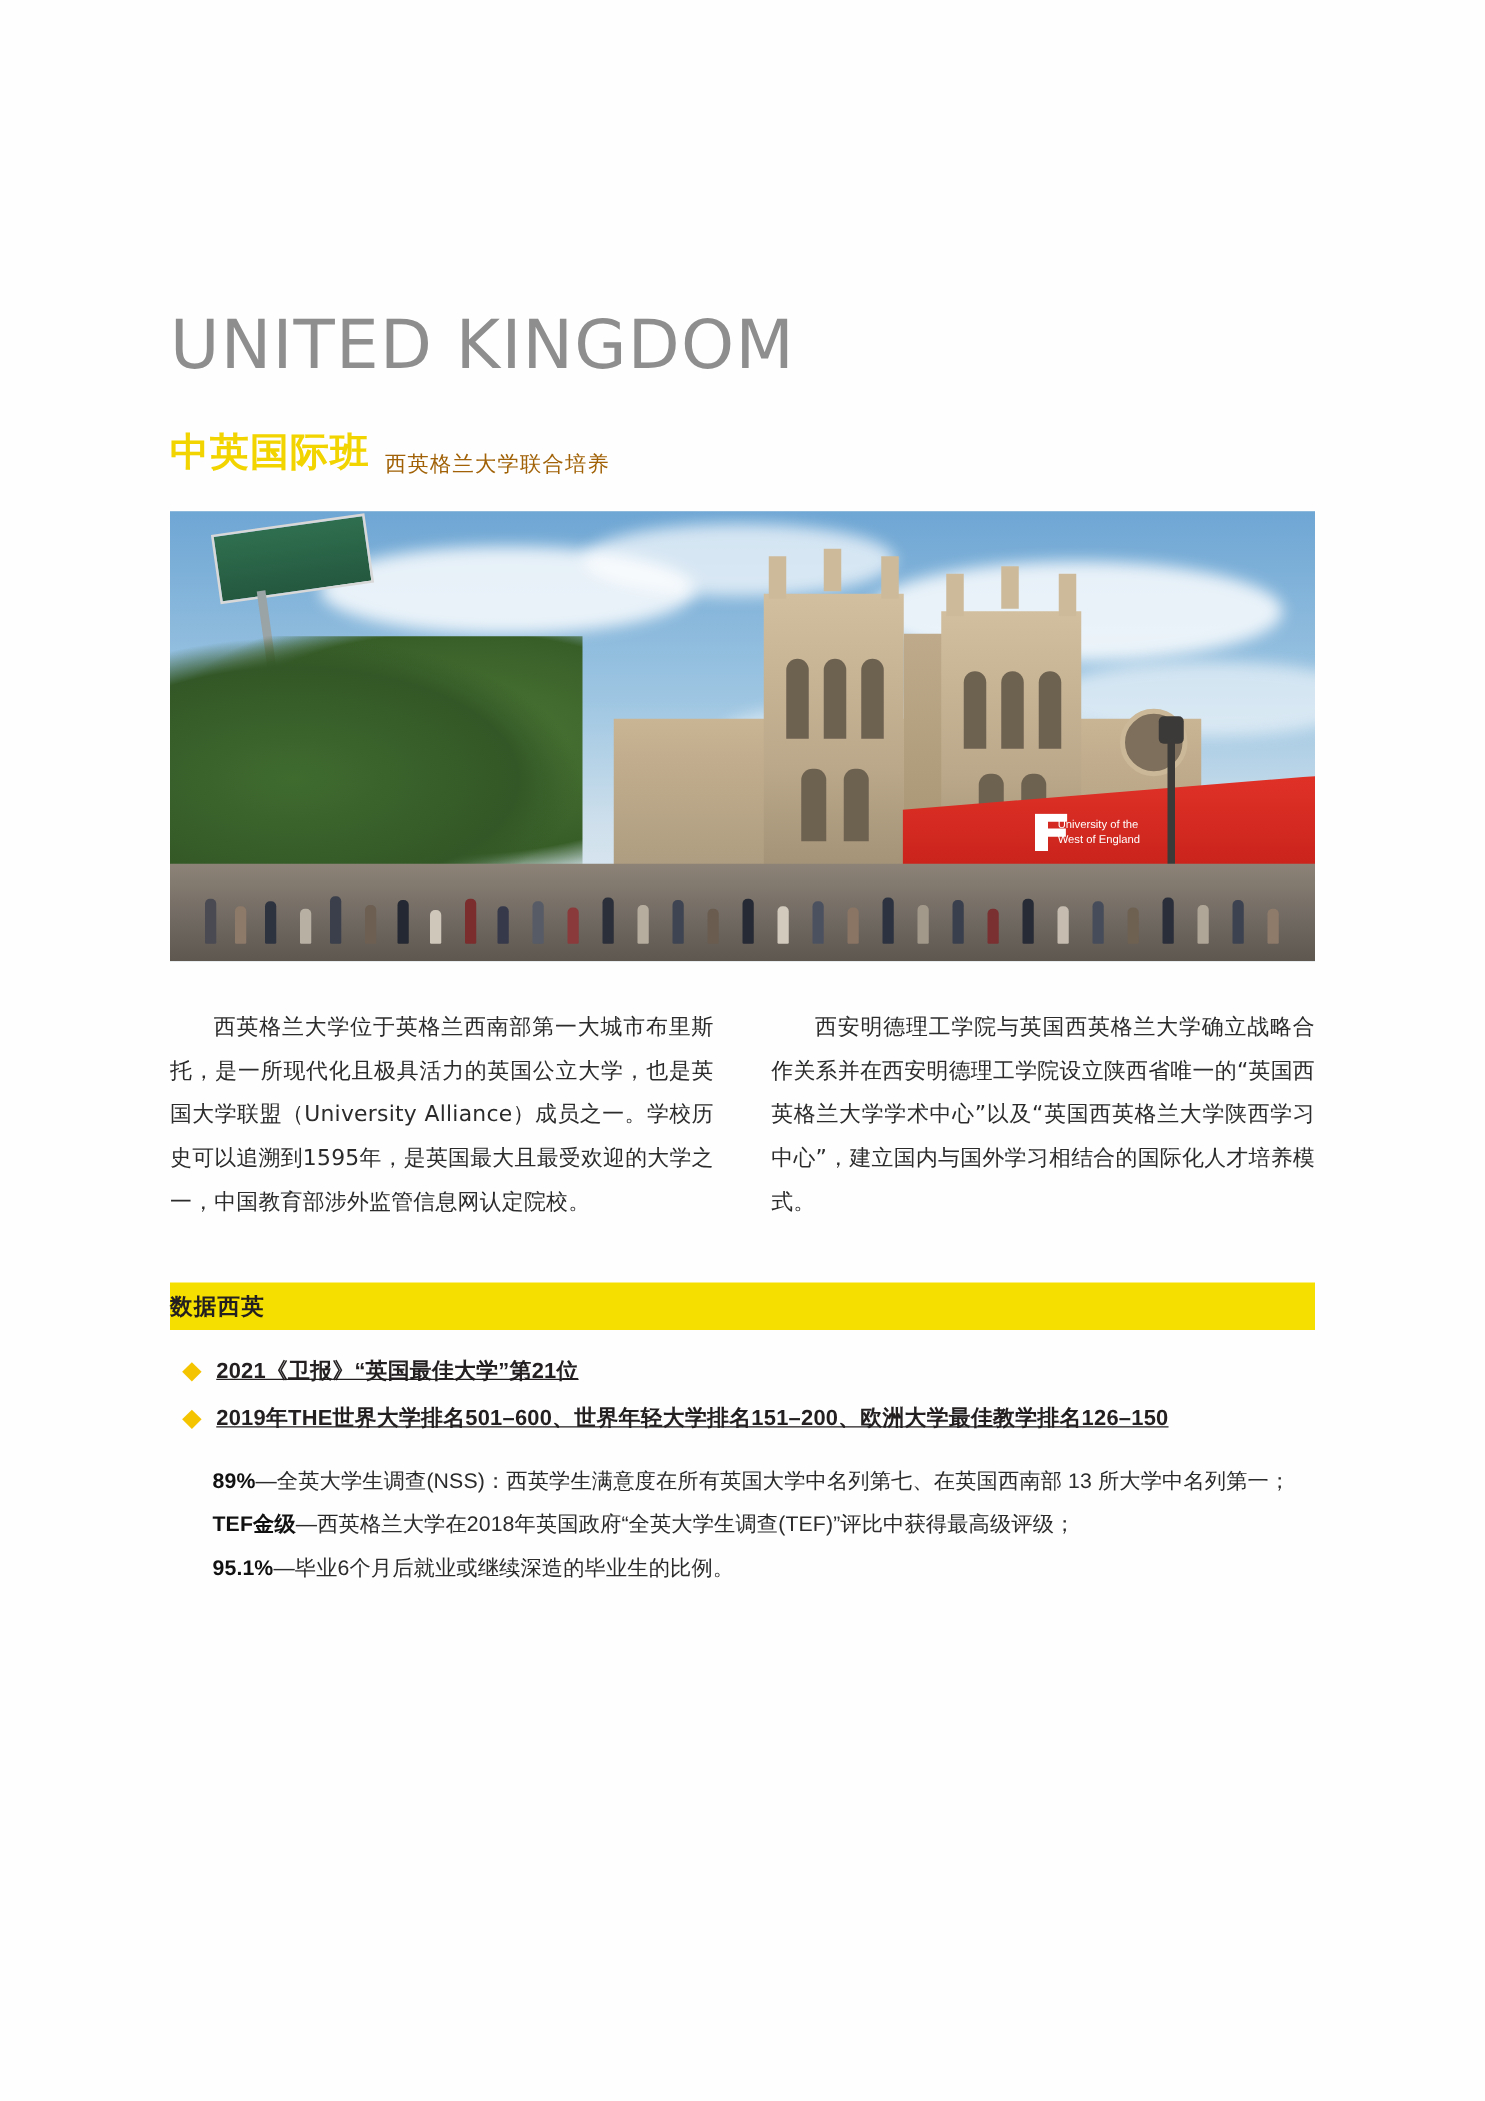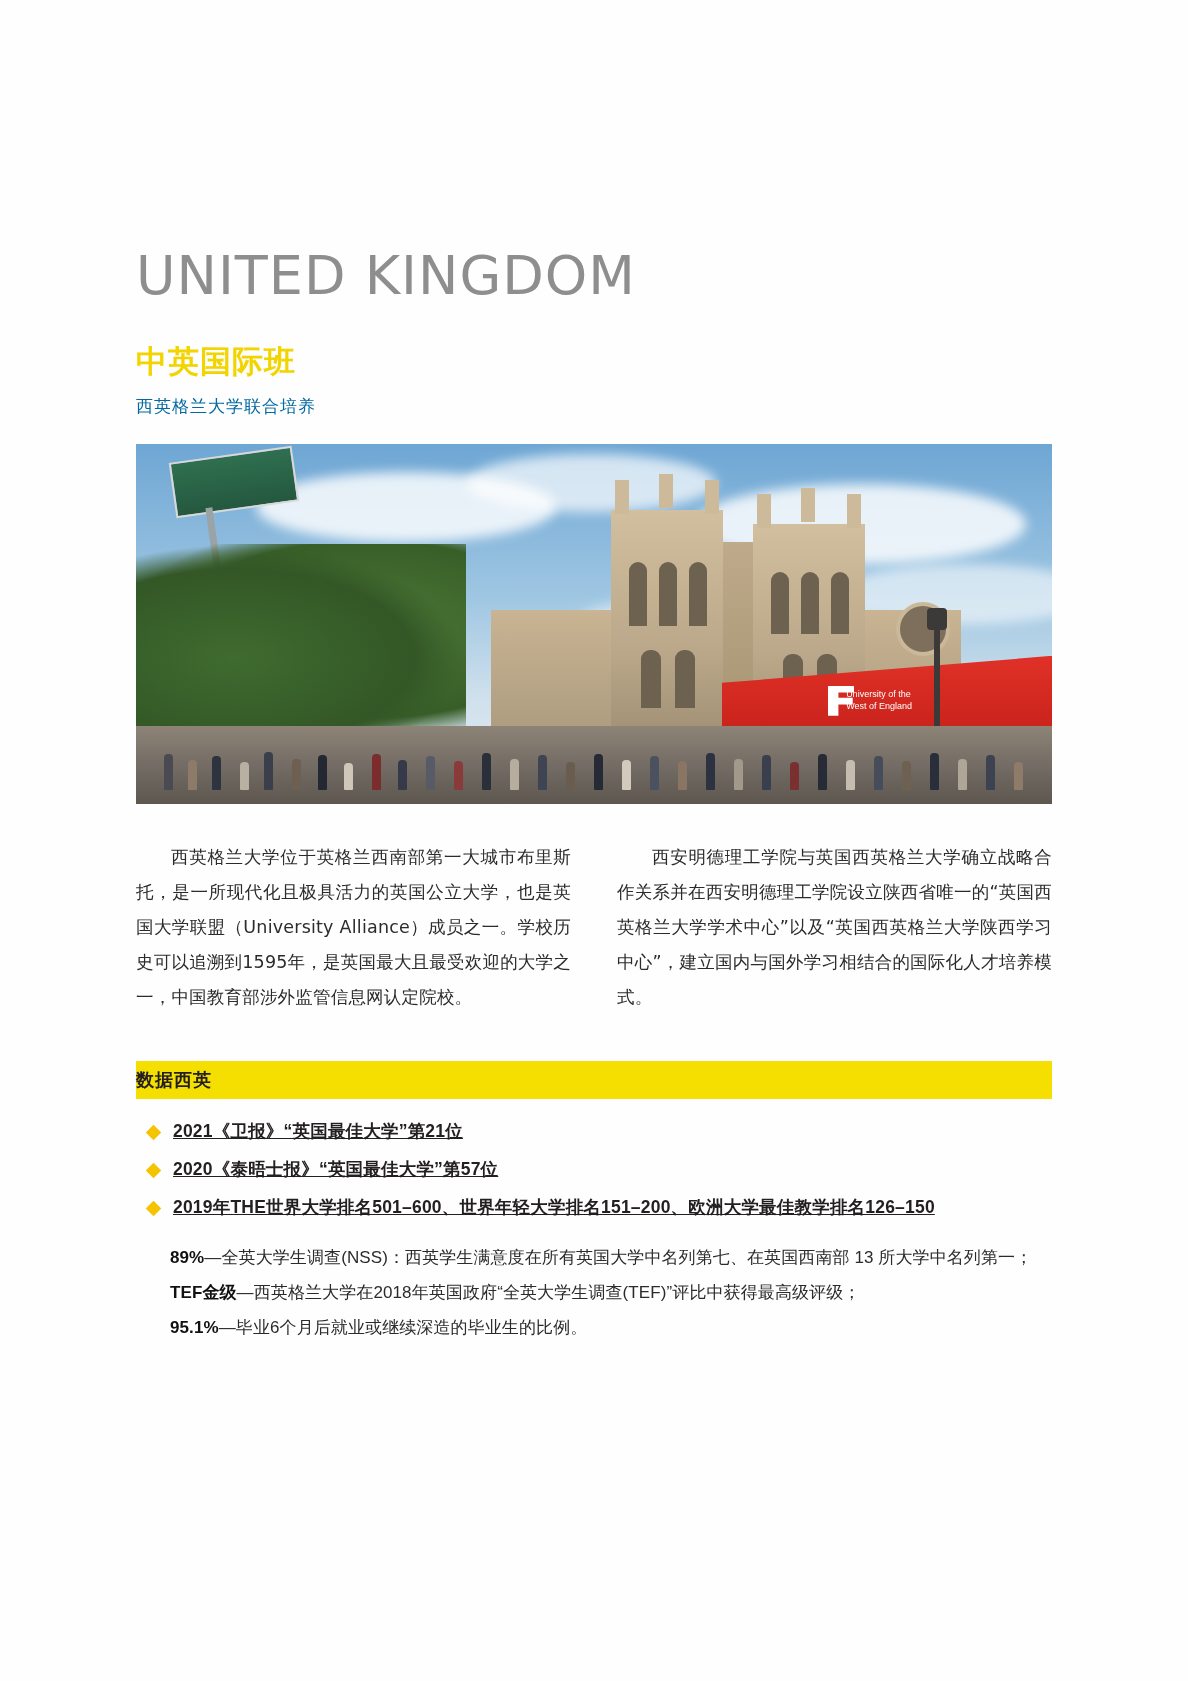--- a/index.html
+++ b/index.html
@@ -33,33 +33,32 @@
     font-size: 54px;
     line-height: 1.05;
     letter-spacing: 1px;
     color: #8e8e8e;
     font-weight: 400;
     font-family: "DejaVu Sans", sans-serif;
   }
   .subtitle-row {
     margin-top: 14px;
     display: flex;
-    align-items: flex-start;
+    align-items: flex-end;
     gap: 12px;
-    flex-direction: column;
   }
   .subtitle-cn {
     font-size: 31px;
     font-weight: 700;
     color: #f2d400;
     letter-spacing: 1px;
   }
   .subtitle-cn-sub {
     font-size: 17px;
-    color: #0369a1;
+    color: #a16207;
     letter-spacing: 1px;
   }
 
   
   .photo {
     margin-top: 26px;
     width: 916px;
     height: 360px;
     position: relative;
     overflow: hidden;
@@ -370,24 +369,20 @@
       <span class="band-text">数据西英</span>
     </div>
 
     <div class="bullets">
       <div class="bullet">
         <span class="diamond"></span>
         <span>2021《卫报》“英国最佳大学”第21位</span>
       </div>
       <div class="bullet">
         <span class="diamond"></span>
-        <span>2020《泰晤士报》“英国最佳大学”第57位</span>
-      </div>
-      <div class="bullet">
-        <span class="diamond"></span>
         <span>2019年THE世界大学排名501–600、世界年轻大学排名151–200、欧洲大学最佳教学排名126–150</span>
       </div>
     </div>
 
     <div class="para-block">
       <p class="para">
         <b>89%</b><span>—全英大学生调查(NSS)：西英学生满意度在所有英国大学中名列第七、在英国西南部 13 所大学中名列第一；</span>
       </p>
       <p class="para">
         <b>TEF金级</b><span>—西英格兰大学在2018年英国政府“全英大学生调查(TEF)”评比中获得最高级评级；</span>

